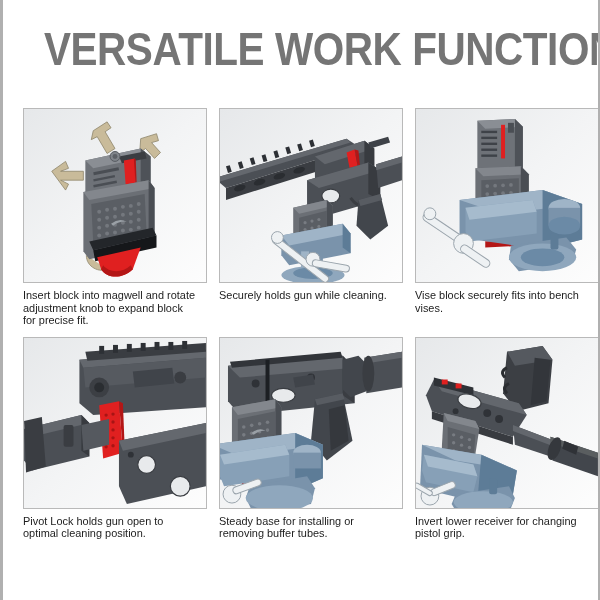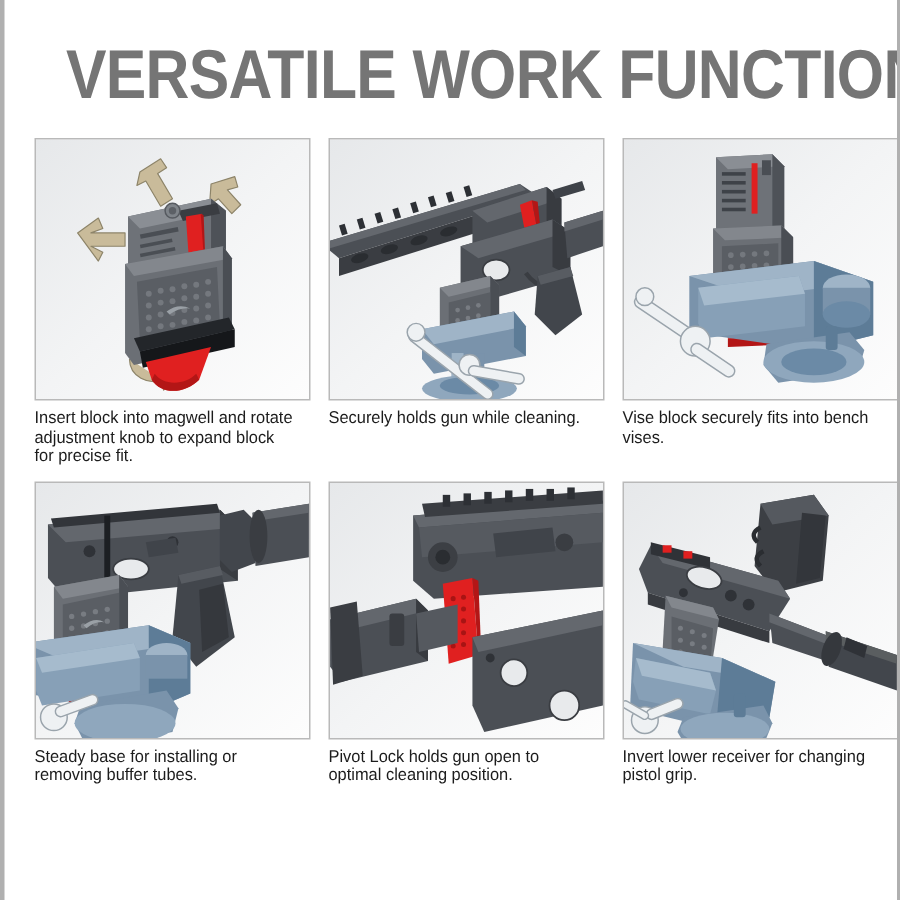--- a/index.html
+++ b/index.html
@@ -40,21 +40,21 @@
     letter-spacing: -0.5px;
     color: #757575;
     transform: scaleX(0.88);
     transform-origin: center center;
     white-space: nowrap;
   }
 
   
   .grid {
     position: absolute;
-    top: 92px;
+    top: 108px;
     left: 20px;
     width: 560px;
     display: grid;
     grid-template-columns: 186px 186px 186px;
     grid-column-gap: 1px;
     grid-row-gap: 8px;
     gap: 10px;
   }
   .cell {
     width: 186px;
@@ -376,20 +376,98 @@
           </g>
         </svg>
       </div>
       <div class="caption">Vise block securely fits into bench vises.</div>
     </div>
 
     <div class="cell row2">
       <div class="panel">
         <svg viewBox="0 0 184 172">
           <defs>
+            <linearGradient id="p4bg" x1="0" y1="0" x2="1" y2="1">
+              <stop offset="0" stop-color="#e6e8ea"></stop>
+              <stop offset="0.5" stop-color="#f3f4f5"></stop>
+              <stop offset="1" stop-color="#fdfdfd"></stop>
+            </linearGradient>
+          </defs>
+          <rect x="0" y="0" width="184" height="172" fill="url(#p4bg)"></rect>
+
+          <g>
+            <polygon points="56,22 184,12 184,70 70,78 56,66" fill="#4b4f55"></polygon>
+            <polygon points="56,22 184,12 184,20 60,30" fill="#64686e"></polygon>
+            <polygon points="60,30 184,20 184,40 62,50" fill="#565a60"></polygon>
+
+            <polygon points="62,14 184,5 184,14 64,23" fill="#3a3d42"></polygon>
+            <g fill="#2d3035">
+              <rect x="76" y="8" width="5" height="8"></rect>
+              <rect x="90" y="7" width="5" height="8"></rect>
+              <rect x="104" y="6" width="5" height="8"></rect>
+              <rect x="118" y="5" width="5" height="8"></rect>
+              <rect x="132" y="4" width="5" height="8"></rect>
+              <rect x="146" y="4" width="5" height="8"></rect>
+              <rect x="160" y="3" width="5" height="8"></rect>
+            </g>
+
+            <circle cx="76" cy="50" r="10" fill="#3c3f44"></circle>
+            <circle cx="76" cy="50" r="5" fill="#2a2d31"></circle>
+
+            <polygon points="110,34 150,30 152,46 112,50" fill="#40444a"></polygon>
+            <circle cx="158" cy="40" r="6" fill="#3a3d42"></circle>
+          </g>
+
+          <g>
+            <polygon points="76,68 96,64 100,116 80,122" fill="#e02020"></polygon>
+            <polygon points="96,64 100,66 102,116 100,116" fill="#b31616"></polygon>
+
+            <g fill="#a81414">
+              <circle cx="83" cy="78" r="1.7"></circle>
+                <circle cx="90" cy="77" r="1.7"></circle>
+              <circle cx="83" cy="86" r="1.7"></circle>
+                <circle cx="90" cy="85" r="1.7"></circle>
+              <circle cx="83" cy="94" r="1.7"></circle>
+                <circle cx="90" cy="93" r="1.7"></circle>
+              <circle cx="83" cy="102" r="1.7"></circle>
+                <circle cx="90" cy="101" r="1.7"></circle>
+              <circle cx="83" cy="110" r="1.7"></circle>
+                <circle cx="90" cy="109" r="1.7"></circle>
+            </g>
+          </g>
+
+          <g>
+            <polygon points="96,104 184,86 184,150 104,168 96,150" fill="#4b4f55"></polygon>
+            <polygon points="96,104 184,86 184,96 100,114" fill="#64686e"></polygon>
+
+            <circle cx="124" cy="128" r="9" fill="#e8eaec" stroke="#3a3d42" stroke-width="1.2"></circle>
+            <circle cx="158" cy="150" r="10" fill="#e8eaec" stroke="#3a3d42" stroke-width="1.2"></circle>
+            <circle cx="108" cy="118" r="3" fill="#2f3237"></circle>
+          </g>
+
+          <g>
+            <polygon points="0,92 58,78 66,86 66,120 8,134 0,124" fill="#4b4f55"></polygon>
+            <polygon points="0,92 58,78 66,86 8,100" fill="#63676d"></polygon>
+            <polygon points="58,78 66,86 66,120 58,114" fill="#383b40"></polygon>
+
+            <polygon points="0,84 18,80 22,130 2,136" fill="#3a3d42"></polygon>
+
+            <rect x="40" y="88" width="10" height="22" rx="2" fill="#3a3d42"></rect>
+
+            <polygon points="58,88 86,82 86,108 60,114" fill="#55595f"></polygon>
+          </g>
+        </svg>
+      </div>
+      <div class="caption">Pivot Lock holds gun open to optimal cleaning position.</div>
+    </div>
+
+    <div class="cell row2">
+      <div class="panel">
+        <svg viewBox="0 0 184 172">
+          <defs>
             <linearGradient id="p5bg" x1="0" y1="0" x2="1" y2="1">
               <stop offset="0" stop-color="#e6e8ea"></stop>
               <stop offset="0.5" stop-color="#f3f4f5"></stop>
               <stop offset="1" stop-color="#fdfdfd"></stop>
             </linearGradient>
           </defs>
           <rect x="0" y="0" width="184" height="172" fill="url(#p5bg)"></rect>
 
           <g>
             <polygon points="8,28 124,18 136,30 136,66 20,78 8,64" fill="#4b4f55"></polygon>
@@ -468,98 +546,20 @@
           </g>
         </svg>
       </div>
       <div class="caption">Steady base for installing or removing buffer tubes.</div>
     </div>
 
     <div class="cell row2">
       <div class="panel">
         <svg viewBox="0 0 184 172">
           <defs>
-            <linearGradient id="p4bg" x1="0" y1="0" x2="1" y2="1">
-              <stop offset="0" stop-color="#e6e8ea"></stop>
-              <stop offset="0.5" stop-color="#f3f4f5"></stop>
-              <stop offset="1" stop-color="#fdfdfd"></stop>
-            </linearGradient>
-          </defs>
-          <rect x="0" y="0" width="184" height="172" fill="url(#p4bg)"></rect>
-
-          <g>
-            <polygon points="56,22 184,12 184,70 70,78 56,66" fill="#4b4f55"></polygon>
-            <polygon points="56,22 184,12 184,20 60,30" fill="#64686e"></polygon>
-            <polygon points="60,30 184,20 184,40 62,50" fill="#565a60"></polygon>
-
-            <polygon points="62,14 184,5 184,14 64,23" fill="#3a3d42"></polygon>
-            <g fill="#2d3035">
-              <rect x="76" y="8" width="5" height="8"></rect>
-              <rect x="90" y="7" width="5" height="8"></rect>
-              <rect x="104" y="6" width="5" height="8"></rect>
-              <rect x="118" y="5" width="5" height="8"></rect>
-              <rect x="132" y="4" width="5" height="8"></rect>
-              <rect x="146" y="4" width="5" height="8"></rect>
-              <rect x="160" y="3" width="5" height="8"></rect>
-            </g>
-
-            <circle cx="76" cy="50" r="10" fill="#3c3f44"></circle>
-            <circle cx="76" cy="50" r="5" fill="#2a2d31"></circle>
-
-            <polygon points="110,34 150,30 152,46 112,50" fill="#40444a"></polygon>
-            <circle cx="158" cy="40" r="6" fill="#3a3d42"></circle>
-          </g>
-
-          <g>
-            <polygon points="76,68 96,64 100,116 80,122" fill="#e02020"></polygon>
-            <polygon points="96,64 100,66 102,116 100,116" fill="#b31616"></polygon>
-
-            <g fill="#a81414">
-              <circle cx="83" cy="78" r="1.7"></circle>
-                <circle cx="90" cy="77" r="1.7"></circle>
-              <circle cx="83" cy="86" r="1.7"></circle>
-                <circle cx="90" cy="85" r="1.7"></circle>
-              <circle cx="83" cy="94" r="1.7"></circle>
-                <circle cx="90" cy="93" r="1.7"></circle>
-              <circle cx="83" cy="102" r="1.7"></circle>
-                <circle cx="90" cy="101" r="1.7"></circle>
-              <circle cx="83" cy="110" r="1.7"></circle>
-                <circle cx="90" cy="109" r="1.7"></circle>
-            </g>
-          </g>
-
-          <g>
-            <polygon points="96,104 184,86 184,150 104,168 96,150" fill="#4b4f55"></polygon>
-            <polygon points="96,104 184,86 184,96 100,114" fill="#64686e"></polygon>
-
-            <circle cx="124" cy="128" r="9" fill="#e8eaec" stroke="#3a3d42" stroke-width="1.2"></circle>
-            <circle cx="158" cy="150" r="10" fill="#e8eaec" stroke="#3a3d42" stroke-width="1.2"></circle>
-            <circle cx="108" cy="118" r="3" fill="#2f3237"></circle>
-          </g>
-
-          <g>
-            <polygon points="0,92 58,78 66,86 66,120 8,134 0,124" fill="#4b4f55"></polygon>
-            <polygon points="0,92 58,78 66,86 8,100" fill="#63676d"></polygon>
-            <polygon points="58,78 66,86 66,120 58,114" fill="#383b40"></polygon>
-
-            <polygon points="0,84 18,80 22,130 2,136" fill="#3a3d42"></polygon>
-
-            <rect x="40" y="88" width="10" height="22" rx="2" fill="#3a3d42"></rect>
-
-            <polygon points="58,88 86,82 86,108 60,114" fill="#55595f"></polygon>
-          </g>
-        </svg>
-      </div>
-      <div class="caption">Pivot Lock holds gun open to optimal cleaning position.</div>
-    </div>
-
-    <div class="cell row2">
-      <div class="panel">
-        <svg viewBox="0 0 184 172">
-          <defs>
             <linearGradient id="p6bg" x1="0" y1="0" x2="1" y2="1">
               <stop offset="0" stop-color="#e6e8ea"></stop>
               <stop offset="0.5" stop-color="#f3f4f5"></stop>
               <stop offset="1" stop-color="#fdfdfd"></stop>
             </linearGradient>
           </defs>
           <rect x="0" y="0" width="184" height="172" fill="url(#p6bg)"></rect>
 
           <g>
             <polygon points="92,14 128,8 138,22 134,66 102,74 88,56" fill="#3c3f44"></polygon>

